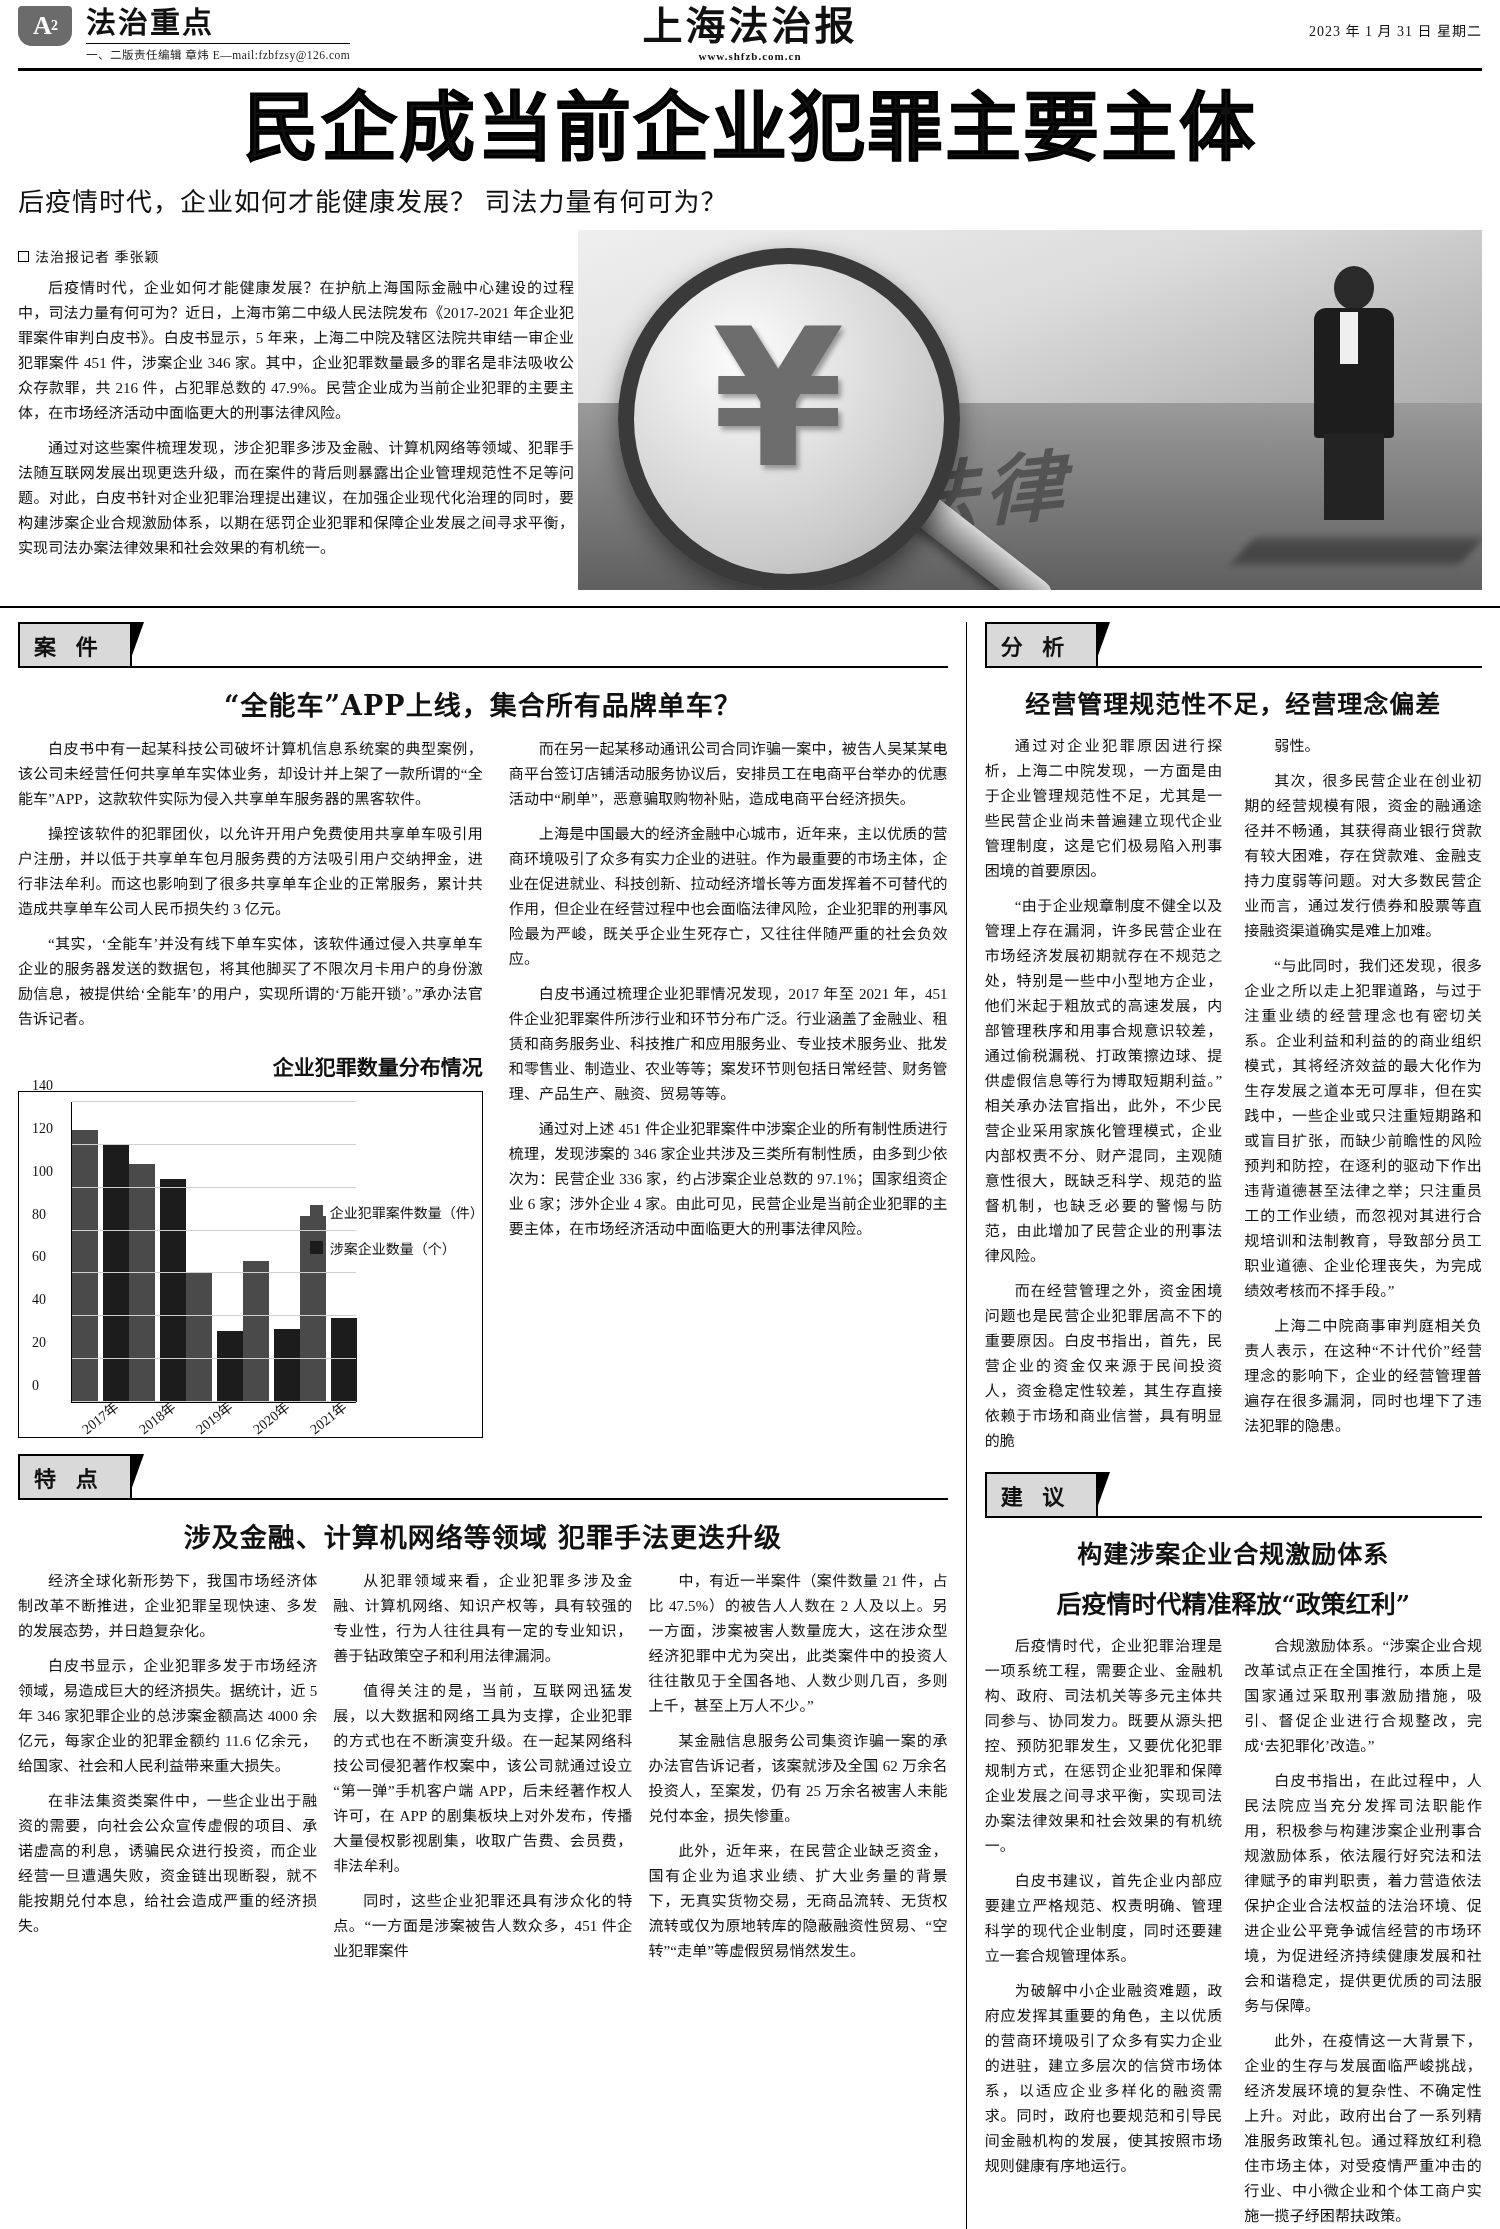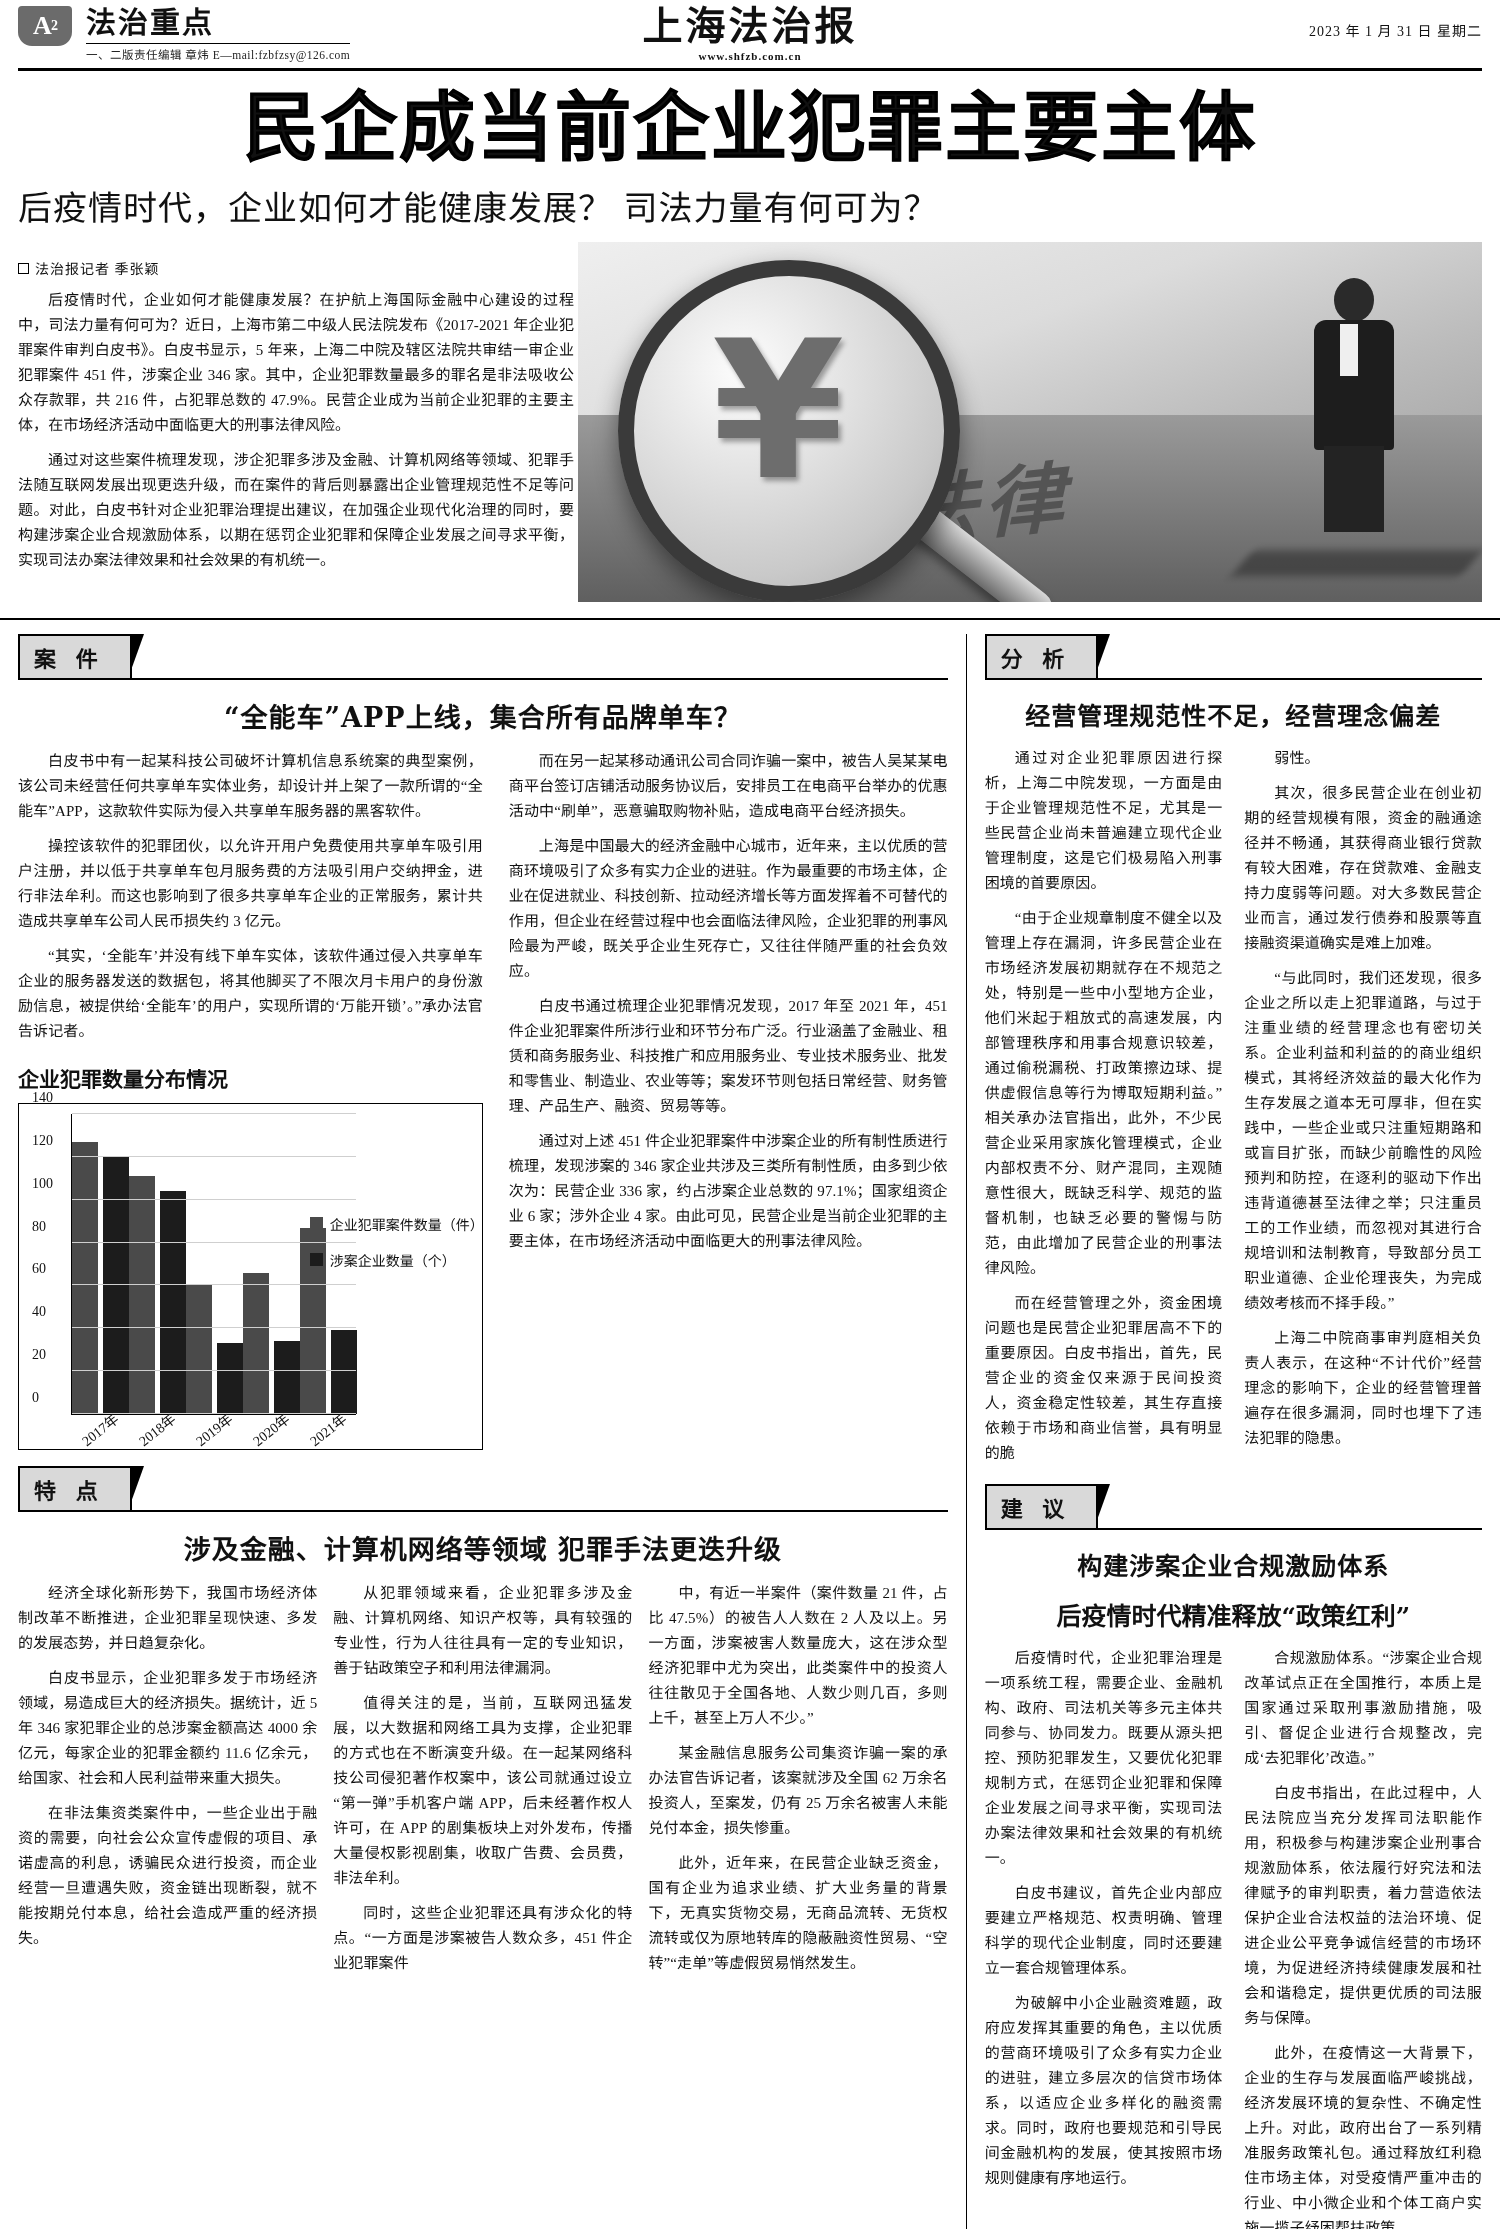--- a/index.html
+++ b/index.html
@@ -16,21 +16,21 @@
   .sec-sub{font-size:11.5px;color:#222;border-top:1px solid #000;padding-top:2px;margin-top:3px;letter-spacing:.5px;white-space:nowrap;}
   .mast-center{position:absolute;left:50%;transform:translateX(-50%);top:-2px;text-align:center;}
   .paper-name{font-size:40px;font-weight:bold;letter-spacing:3px;font-family:"DejaVu Serif",serif;line-height:44px;}
   .paper-url{font-size:11px;letter-spacing:1px;font-weight:bold;margin-top:2px;}
   .mast-right{position:absolute;right:0;top:14px;font-size:14px;letter-spacing:1px;}
 
   
   .headline{margin:14px 18px 0 18px;text-align:center;}
   .headline h1{font-size:76px;margin:0;letter-spacing:2px;font-weight:bold;font-family:"DejaVu Serif",serif;
     line-height:86px; -webkit-text-stroke:1px #000;}
-  .subhead{margin:10px 18px 0 18px;font-size:34px;letter-spacing:1px;font-family:Liberation Sans, sans-serif;}
+  .subhead{margin:10px 18px 0 18px;font-size:26px;letter-spacing:1px;font-family:Liberation Serif, serif;}
 
   
   .toparea{display:flex;margin:12px 18px 0 18px;}
   .lead-col{width:560px;padding-right:4px;box-sizing:border-box;}
   .byline{font-size:14px;margin:16px 0 10px 0;letter-spacing:1px;}
   .byline .box{display:inline-block;width:9px;height:9px;border:1px solid #000;margin-right:6px;}
   .lead p{font-size:16.5px;line-height:28px;text-align:justify;margin:0 0 12px 0;text-indent:2em;letter-spacing:.2px;}
   .photo{flex:1;position:relative;height:360px;background:#d8d8d8;overflow:hidden;border:0;}
 
   
@@ -57,21 +57,21 @@
   .leftwrap{width:950px;padding-right:18px;box-sizing:border-box;border-right:1px solid #000;}
   .rightwrap{width:516px;padding-left:18px;box-sizing:border-box;}
 
   .art-title{text-align:center;font-size:27px;font-weight:bold;letter-spacing:1px;margin:16px 0 14px 0;font-family:"DejaVu Serif",serif;}
   .art-title.small{font-size:25px;}
   .art-title2{text-align:center;font-size:25px;font-weight:bold;margin:4px 0 14px 0;font-family:"DejaVu Serif",serif;}
   p.body{font-size:15px;line-height:25px;text-align:justify;margin:0 0 10px 0;text-indent:2em;letter-spacing:.1px;}
 
   
   .chartbox{margin:8px 0 6px 0;}
-  .chart-title{text-align:left;font-size:21px;font-weight:bold;margin:19px 0 10px 0;font-family:"DejaVu Serif",serif;}
+  .chart-title{text-align:right;font-size:21px;font-weight:bold;margin:19px 0 10px 0;font-family:"DejaVu Serif",serif;}
   .chart{position:relative;height:300px;border-left:1.5px solid #000;border-bottom:1.5px solid #000;margin:0 6px 0 46px;}
   .ylab{position:absolute;left:-40px;font-size:14px;transform:translateY(-50%);}
   .gridline{position:absolute;left:0;right:0;border-top:1px solid #cfcfcf;}
   .bars{position:absolute;left:0;right:0;bottom:0;top:0;display:flex;align-items:flex-end;justify-content:space-around;}
   .grp{display:flex;align-items:flex-end;gap:5px;height:100%;}
   .bar{width:26px;}
   .bar.a{background:#4a4a4a;}
   .bar.b{background:#1c1c1c;}
   .xaxis{display:flex;justify-content:space-around;margin:4px 6px 0 46px;}
   .xlab{font-size:14px;transform:rotate(-38deg);transform-origin:center;white-space:nowrap;width:60px;text-align:center;}

